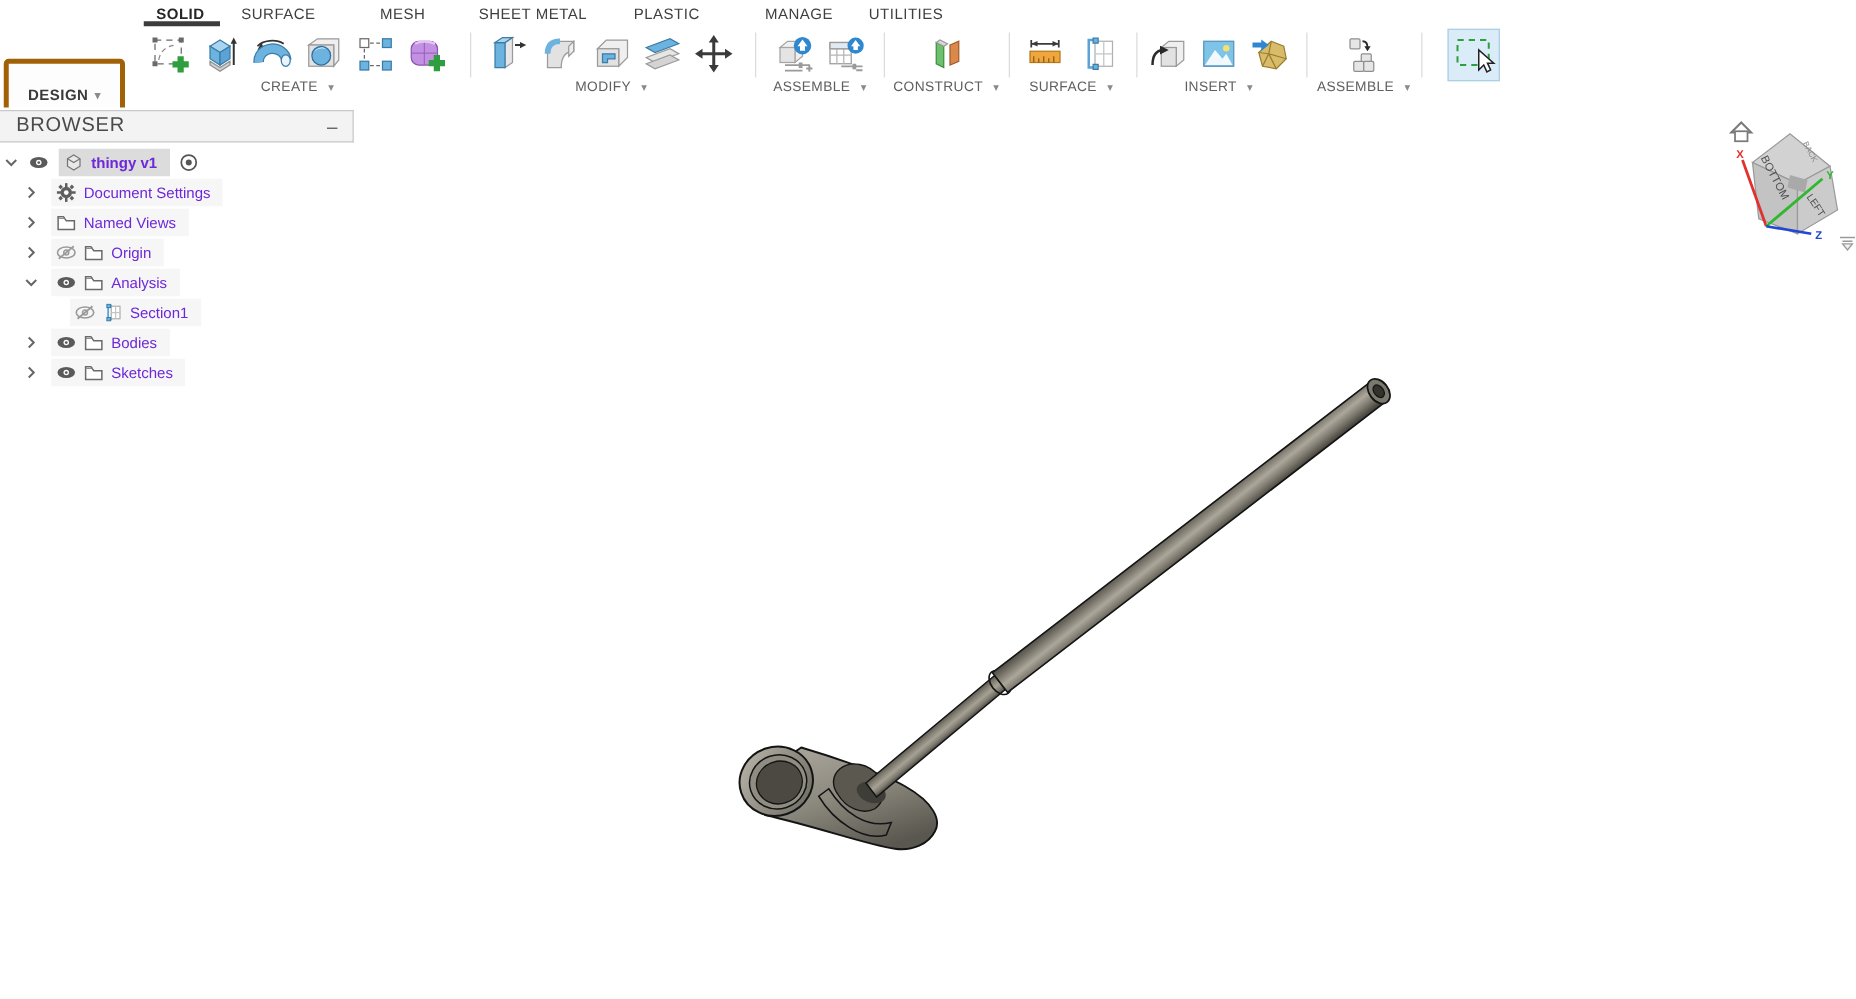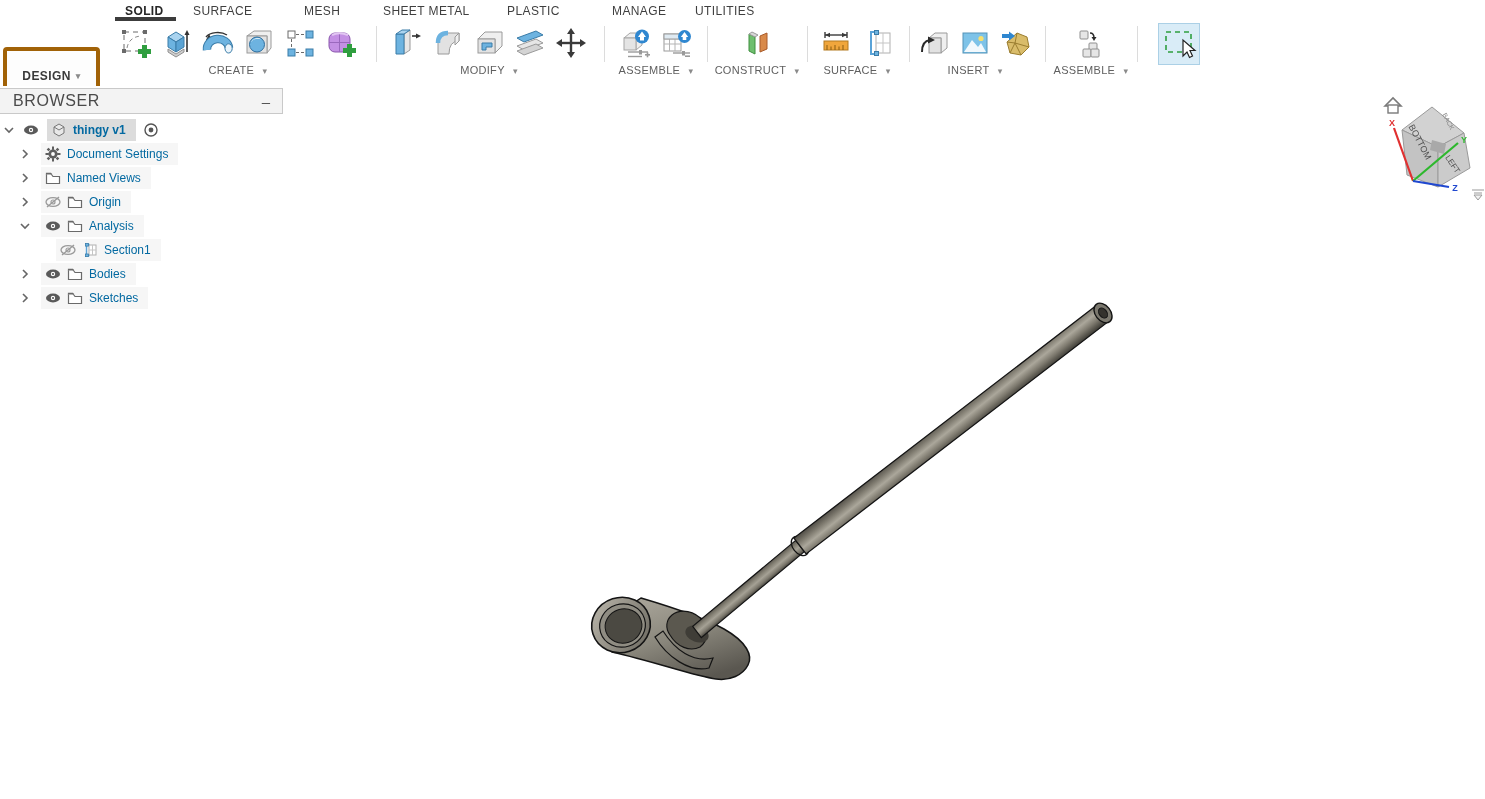--- a/index.html
+++ b/index.html
@@ -19,21 +19,21 @@
   .tbtn { width:34px; height:34px; display:flex; align-items:center; justify-content:center; border-radius:2px; }
   .glabel { margin-top:3px; font-size:11px; color:#5f5f5f; letter-spacing:.3px; white-space:nowrap; }
   .divider { position:absolute; top:26px; width:1px; height:36px; background:#dcdcdc; }
   .select-tile { width:42px; height:42px; background:#d9ecf7; border:1px solid #abd0e6;
     display:flex; align-items:center; justify-content:center; }
   
   .browser-header { position:absolute; left:0; top:88px; width:283px; height:26px; background:#f3f3f3;
     border:1px solid #c9c9c9; border-left:none; display:flex; align-items:center; }
   .browser-title { font-size:16px; color:#4a4a4a; letter-spacing:.6px; margin-left:13px; flex:1; }
   .browser-collapse { font-size:15px; color:#555; margin-right:12px; cursor:default; }
-  .trow { position:absolute; left:0; height:24px; display:flex; align-items:center; font-size:12px; color:#0369a1; }
+  .trow { position:absolute; left:0; height:24px; display:flex; align-items:center; font-size:12px; color:#6d28d9; }
   .rowbg { display:flex; align-items:center; gap:6px; padding:3px 10px 3px 4px; background:#f6f6f6; }
   .rowbg.sel { background:#dcdcdc; font-weight:bold; }
   .ticon16 { width:16px; height:16px; flex:none; display:block; }
   .chev { width:12px; height:12px; display:block; flex:none; }
   
   .canvas { position:absolute; left:0; top:86px; width:1485px; height:713px; background:#fff; }
   .model-svg { position:absolute; left:0; top:0; width:1485px; height:799px; pointer-events:none; }
   .viewcube { position:absolute; left:1376px; top:90px; width:112px; height:112px; }
 </style>
 </head>

